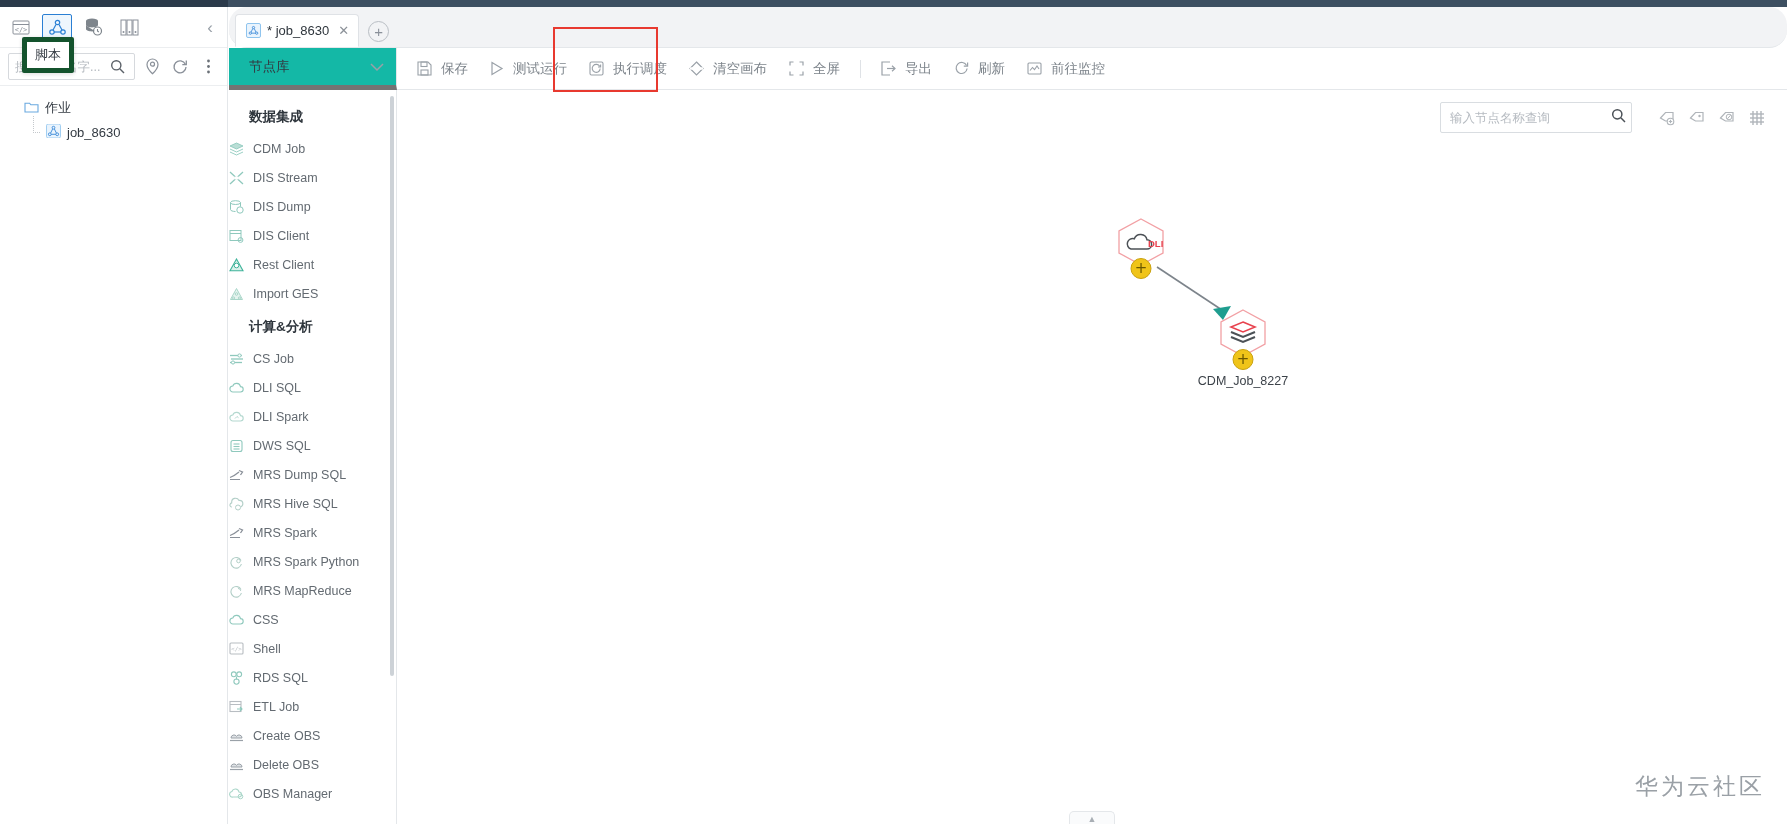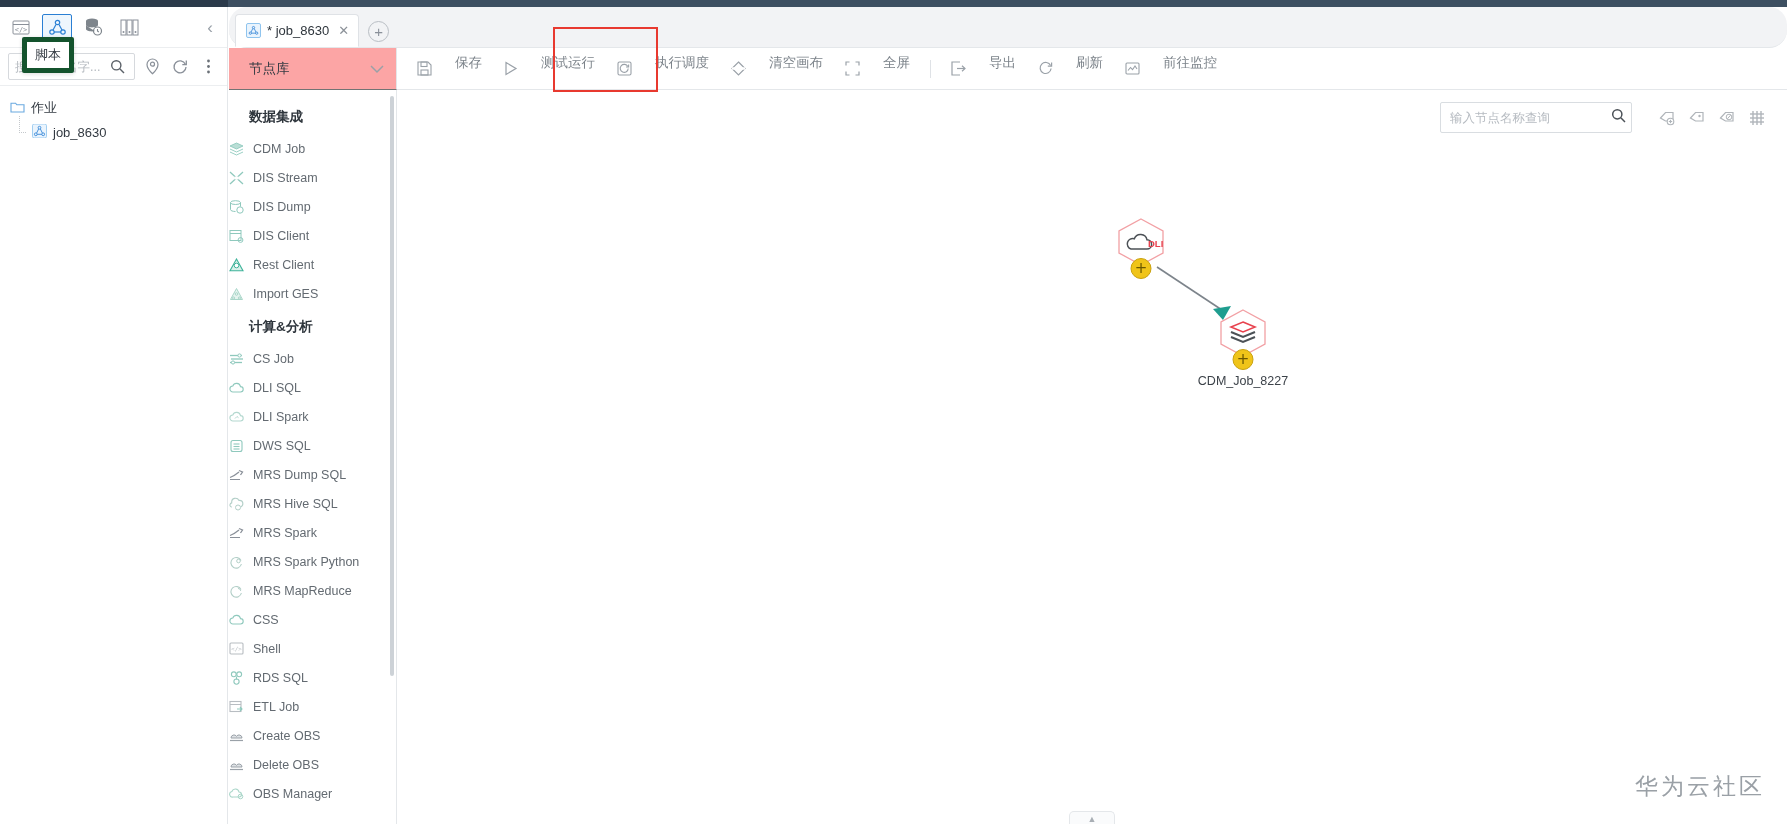--- a/index.html
+++ b/index.html
@@ -51,21 +51,21 @@
   .search-box input {
     border: 0; outline: 0; flex: 1 1 auto; font-size: 12.5px; color: #6b7178;
     font-family: inherit; min-width: 0; background: transparent;
   }
   .search-box input::placeholder { color: #b4b9bf; }
   .icon-btn {
     width: 22px; height: 22px; display:flex; align-items:center; justify-content:center;
     color: #8a9099; cursor: pointer; flex: 0 0 auto;
   }
 
-  .tree { padding: 10px 0 0 10px; font-size: 13px; color: #333a42; }
+  .tree { padding: 10px 0 0 24px; font-size: 13px; color: #333a42; }
   .tree-row { display: flex; align-items: center; gap: 6px; height: 24px; cursor: pointer; }
   .tree-row.child { padding-left: 22px; position: relative; }
   .tree-row.child:before {
     content: ""; position: absolute; left: 9px; top: -4px; bottom: 11px;
     border-left: 1px dotted #c4c8cc;
   }
   .tree-row.child:after {
     content: ""; position: absolute; left: 9px; top: 12px; width: 7px;
     border-top: 1px dotted #c4c8cc;
   }
@@ -96,33 +96,33 @@
   .tab .tab-close { color: #8b9198; font-size: 13px; margin-left: 3px; }
   .tab-add {
     margin-left: 9px; margin-bottom: 5px; width: 21px; height: 21px; border-radius: 50%;
     border: 1px solid #b9bec4; color: #8a9099; display:flex; align-items:center;
     justify-content:center; font-size: 15px; cursor: pointer; line-height: 1;
   }
 
   
   .lib-header {
     position: absolute; left: 229px; top: 48px; width: 168px; height: 42px;
-    background: #fca5a5; border-right: 1px solid #e4e7ea; border-bottom: 1px solid #737373;
+    background: #14b8a6; border-right: 1px solid #e4e7ea; border-bottom: 5px solid #737373;
     display: flex; align-items: center; padding: 0 12px 0 20px;
     font-size: 13.5px; color: #333a42;
   }
   .lib-header .caret { margin-left: auto; color: #9aa0a7; font-size: 15px; cursor:pointer; }
 
   .toolbar {
     position: absolute; left: 397px; top: 48px; width: 1390px; height: 42px;
     background: #fff; border-bottom: 1px solid #e4e7ea;
     display: flex; align-items: center; padding-left: 10px; gap: 2px;
   }
   .tb-item {
-    display: flex; gap: 23px; height: 30px; padding: 0 10px;
+    display: flex; align-items: center; gap: 9px; height: 30px; padding: 0 10px;
     font-size: 13.5px; color: #7d848b; cursor: pointer; white-space: nowrap;
   }
   .tb-item .gl { color: #9aa1a8; display:flex; align-items:center; }
   .tb-sep { width: 1px; height: 18px; background: #dfe2e6; margin: 0 8px; }
   .redbox {
     position: absolute; left: 553px; top: 27px; width: 105px; height: 65px;
     border: 2px solid #e8392f; pointer-events: none; z-index: 30;
   }
 
   

